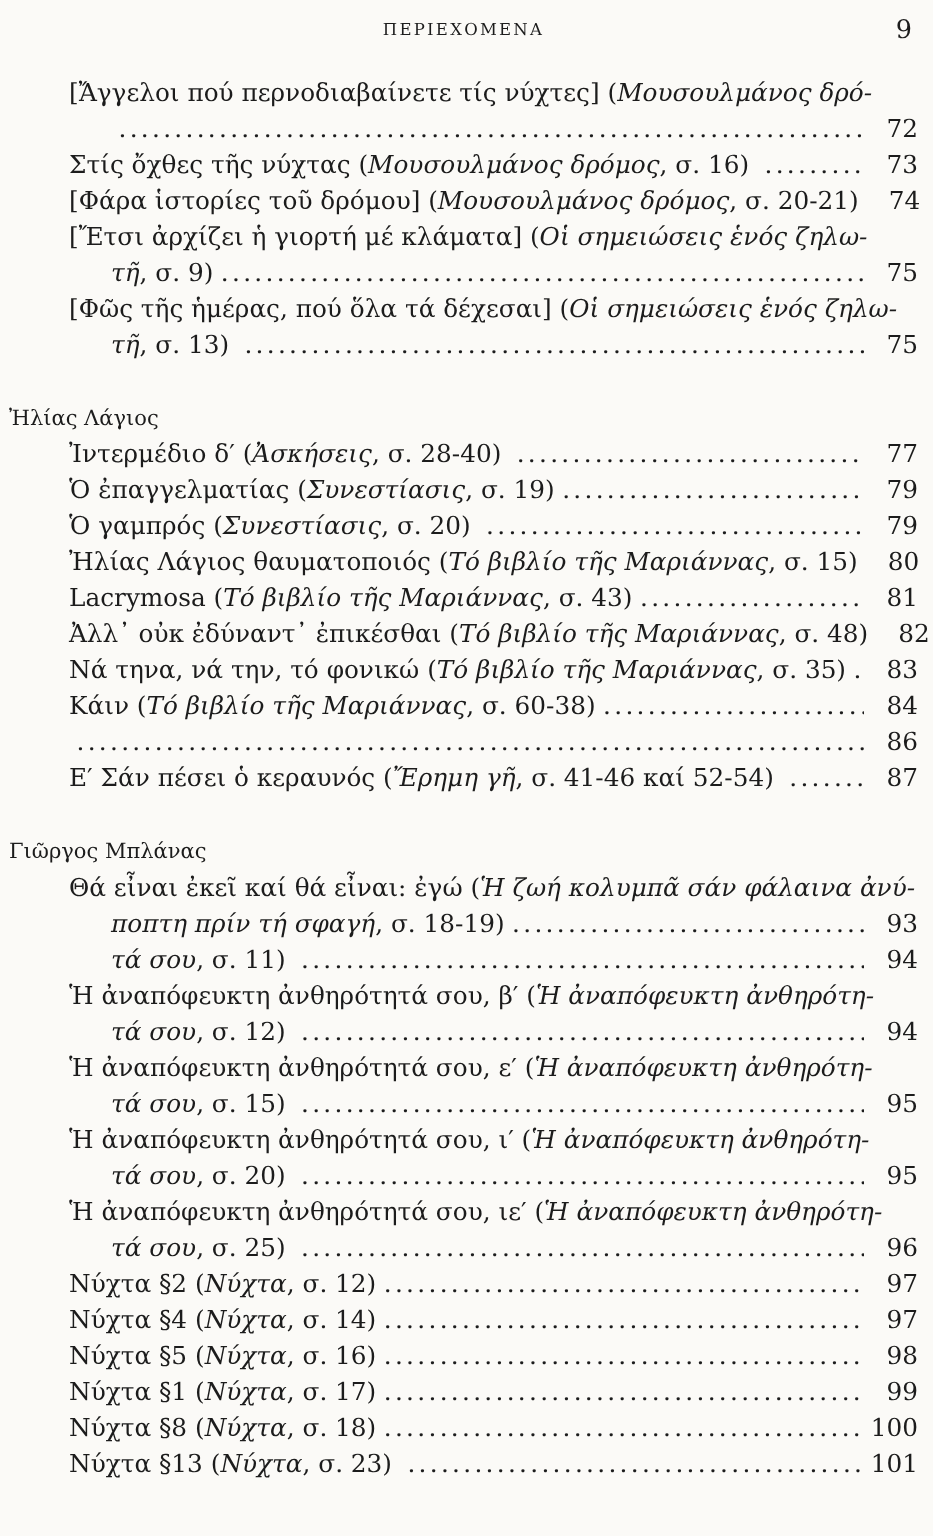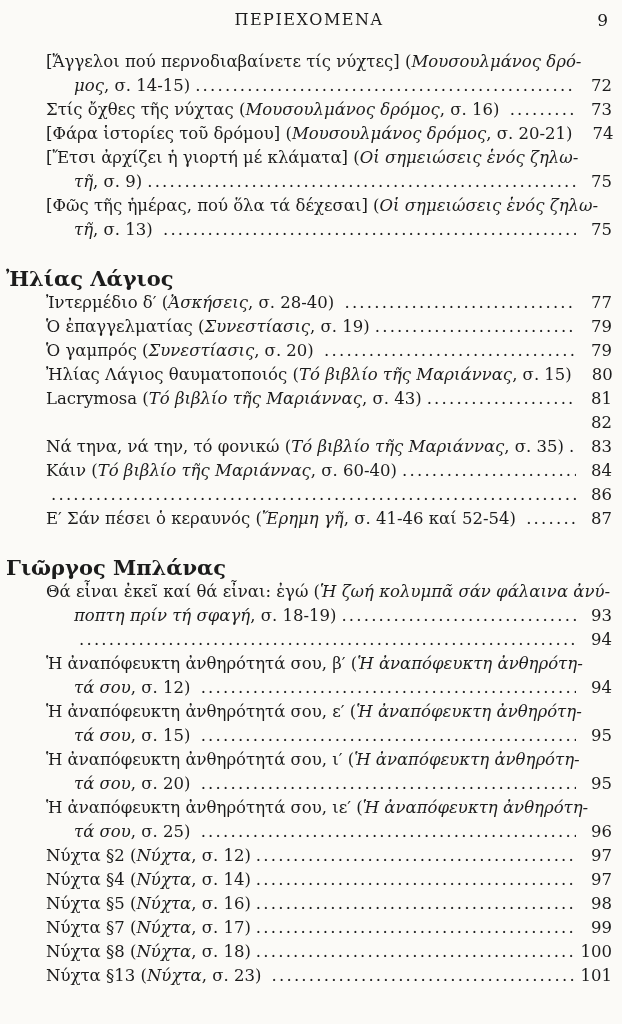--- a/index.html
+++ b/index.html
@@ -4,24 +4,24 @@
 <style>
   html,body{margin:0;padding:0}
   body{
     width:622px;height:1024px;overflow:hidden;
     background:#fbfaf7;color:#1c1c1c;
     font-family:"DejaVu Serif","Liberation Serif",serif;
     font-size:16.5px;
   }
   .sheet{position:relative;box-sizing:border-box;width:622px;height:1024px;padding:8px 10px 0 6px}
   .hdr{position:relative;height:24px;line-height:24px}
-  .hdr-title{position:absolute;left:0;right:0;text-align:center;font-size:16px;letter-spacing:1.5px}
+  .hdr-title{position:absolute;left:0;right:0;text-align:center;font-size:11px;letter-spacing:1.5px}
   .hdr-num{position:absolute;right:4px;top:0;font-size:17px}
   .toc{margin-top:18px}
-  .heading{font-weight:bold;font-size:21px;line-height:24px;margin-top:25px}
+  .heading{font-weight:normal;font-size:14px;line-height:24px;margin-top:25px}
   .line{display:flex;align-items:center;line-height:24px;padding-left:40px}
   .line.cont{padding-left:68px}
   .txt{white-space:pre;flex:0 0 auto}
   .it{font-style:italic}
   .dots{flex:1 1 0;min-width:0;overflow:hidden;white-space:nowrap;letter-spacing:2.2px;padding-left:5px;margin-right:4px}
   .dots.hide{visibility:hidden}
   .pg{flex:0 0 auto;min-width:32px;text-align:right}
 </style>
 </head>
 <body style="background: rgb(251, 250, 247); color: rgb(28, 28, 28);">
@@ -31,21 +31,20 @@
     <div class="hdr-title">ΠΕΡΙΕΧΟΜΕΝΑ</div>
     <div class="hdr-num">9</div>
   </div>
   <div class="toc">
       <div class="section">
         <div class="entry">
           <div class="line">
             <span class="txt"><span class="rm">[Ἄγγελοι πού περνοδιαβαίνετε τίς νύχτες] (</span><span class="it">Μουσουλμάνος δρό-</span></span>
           </div>
           <div class="line cont">
-            <span class="txt"><span class="it">μος</span><span class="rm">, σ. 14-15)</span></span>
             <span class="dots">........................................................................................................................</span>
             <span class="pg">72</span>
           </div>
         </div>
         <div class="entry">
           <div class="line">
             <span class="txt"><span class="rm">Στίς ὄχθες τῆς νύχτας (</span><span class="it">Μουσουλμάνος δρόμος</span><span class="rm">, σ. 16) </span></span>
             <span class="dots">........................................................................................................................</span>
             <span class="pg">73</span>
           </div>
@@ -110,34 +109,35 @@
         </div>
         <div class="entry">
           <div class="line">
             <span class="txt"><span class="rm">Lacrymosa (</span><span class="it">Τό βιβλίο τῆς Μαριάννας</span><span class="rm">, σ. 43)</span></span>
             <span class="dots">........................................................................................................................</span>
             <span class="pg">81</span>
           </div>
         </div>
         <div class="entry">
           <div class="line">
+            <span class="txt"><span class="rm">Ἀλλ᾽ οὐκ ἐδύναντ᾽ ἐπικέσθαι (</span><span class="it">Τό βιβλίο τῆς Μαριάννας</span><span class="rm">, σ. 48)</span></span>
             <span class="dots hide">........................................................................................................................</span>
             <span class="pg">82</span>
           </div>
         </div>
         <div class="entry">
           <div class="line">
             <span class="txt"><span class="rm">Νά τηνα, νά την, τό φονικώ (</span><span class="it">Τό βιβλίο τῆς Μαριάννας</span><span class="rm">, σ. 35)</span></span>
             <span class="dots">........................................................................................................................</span>
             <span class="pg">83</span>
           </div>
         </div>
         <div class="entry">
           <div class="line">
-            <span class="txt"><span class="rm">Κάιν (</span><span class="it">Τό βιβλίο τῆς Μαριάννας</span><span class="rm">, σ. 60-40)</span></span>
+            <span class="txt"><span class="rm">Κάιν (</span><span class="it">Τό βιβλίο τῆς Μαριάννας</span><span class="rm">, σ. 60-38)</span></span>
             <span class="dots">........................................................................................................................</span>
             <span class="pg">84</span>
           </div>
         </div>
         <div class="entry">
           <div class="line">
             <span class="dots">........................................................................................................................</span>
             <span class="pg">86</span>
           </div>
         </div>
@@ -156,20 +156,21 @@
             <span class="txt"><span class="rm">Θά εἶναι ἐκεῖ καί θά εἶναι: ἐγώ (</span><span class="it">Ἡ ζωή κολυμπᾶ σάν φάλαινα ἀνύ-</span></span>
           </div>
           <div class="line cont">
             <span class="txt"><span class="it">ποπτη πρίν τή σφαγή</span><span class="rm">, σ. 18-19)</span></span>
             <span class="dots">........................................................................................................................</span>
             <span class="pg">93</span>
           </div>
         </div>
         <div class="entry">
           <div class="line cont">
+            <span class="txt"><span class="it">τά σου</span><span class="rm">, σ. 11) </span></span>
             <span class="dots">........................................................................................................................</span>
             <span class="pg">94</span>
           </div>
         </div>
         <div class="entry">
           <div class="line">
             <span class="txt"><span class="rm">Ἡ ἀναπόφευκτη ἀνθηρότητά σου, β′ (</span><span class="it">Ἡ ἀναπόφευκτη ἀνθηρότη-</span></span>
           </div>
           <div class="line cont">
             <span class="txt"><span class="it">τά σου</span><span class="rm">, σ. 12) </span></span>
@@ -223,21 +224,21 @@
         </div>
         <div class="entry">
           <div class="line">
             <span class="txt"><span class="rm">Νύχτα §5 (</span><span class="it">Νύχτα</span><span class="rm">, σ. 16)</span></span>
             <span class="dots">........................................................................................................................</span>
             <span class="pg">98</span>
           </div>
         </div>
         <div class="entry">
           <div class="line">
-            <span class="txt"><span class="rm">Νύχτα §7 (</span><span class="it">Νύχτα</span><span class="rm">, σ. 17)</span></span>
+            <span class="txt"><span class="rm">Νύχτα §1 (</span><span class="it">Νύχτα</span><span class="rm">, σ. 17)</span></span>
             <span class="dots">........................................................................................................................</span>
             <span class="pg">99</span>
           </div>
         </div>
         <div class="entry">
           <div class="line">
             <span class="txt"><span class="rm">Νύχτα §8 (</span><span class="it">Νύχτα</span><span class="rm">, σ. 18)</span></span>
             <span class="dots">........................................................................................................................</span>
             <span class="pg">100</span>
           </div>

